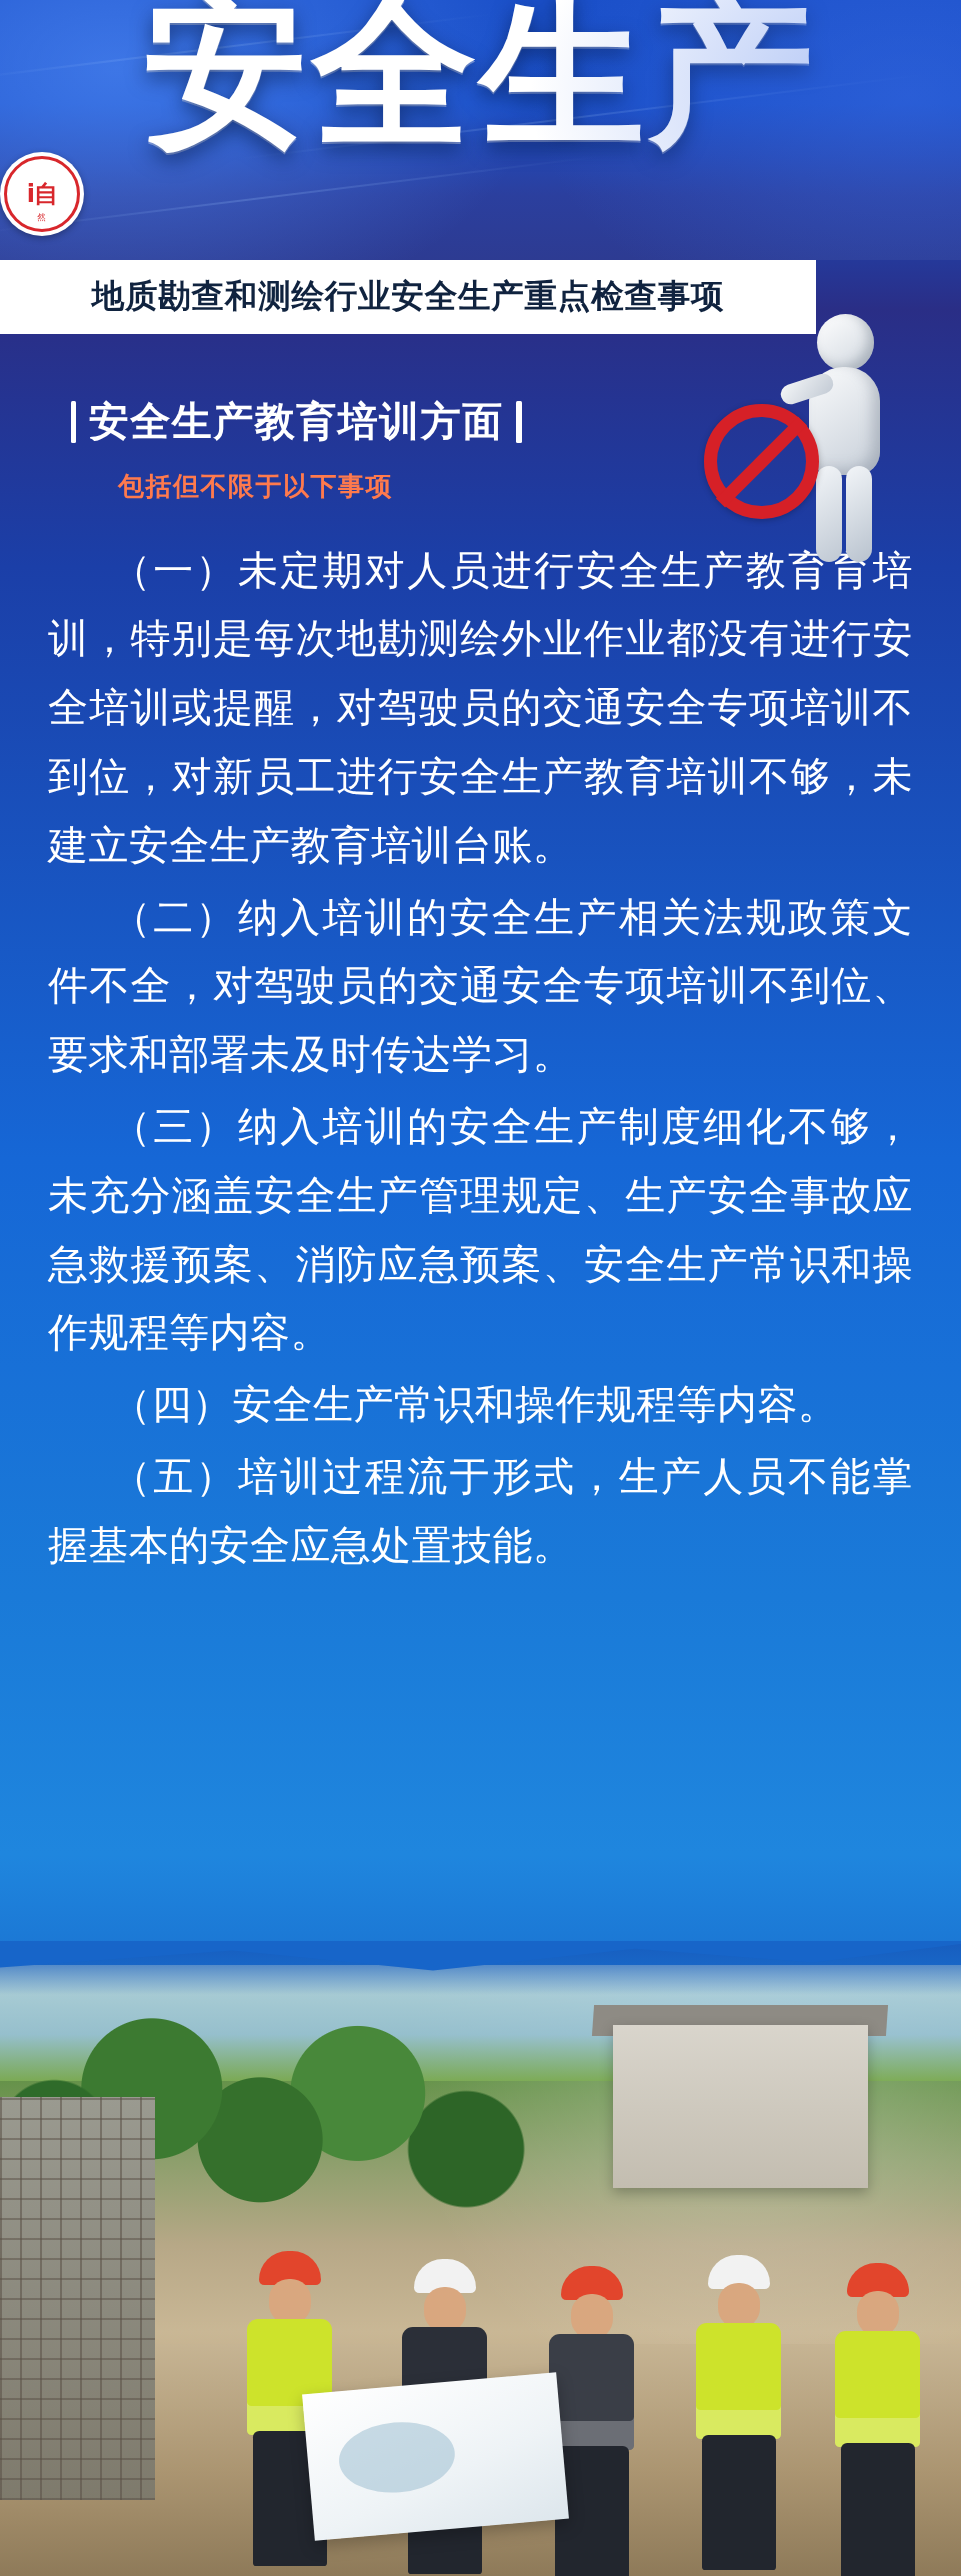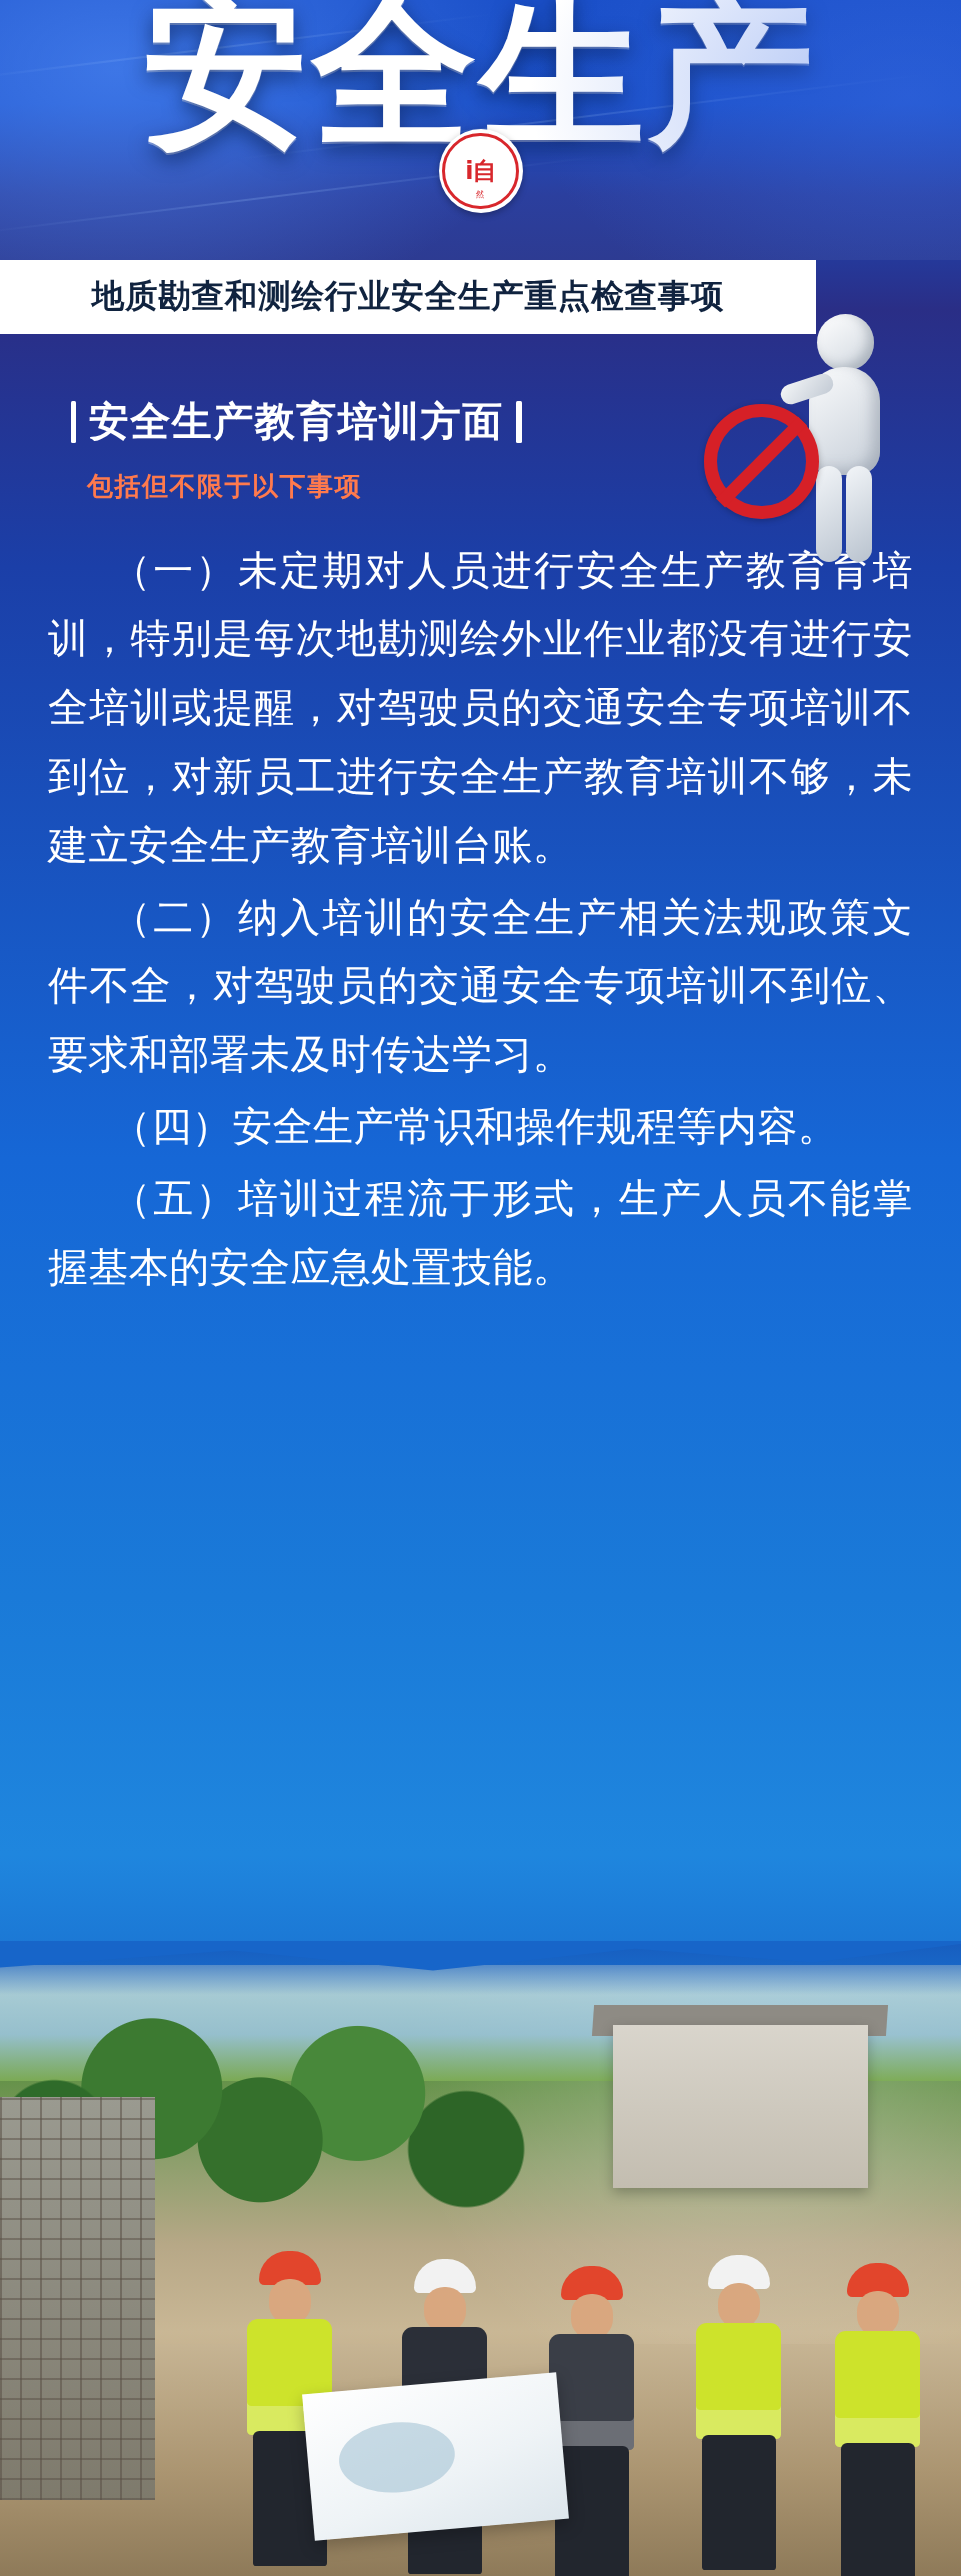--- a/index.html
+++ b/index.html
@@ -56,24 +56,24 @@
     line-height:1.02;
     letter-spacing:4.6px;
     color:#ffffff;
     text-shadow:0 7.7px 20px rgba(4,20,60,.55), 0 1.5px 0 rgba(255,255,255,.4);
     white-space:nowrap;
   }
 
   
   .logo-wrap{
     position:absolute;
-    top:129px;
+    top:152px;
     left:0; width:961px;
     display:flex;
-    justify-content:center;
+    justify-content:flex-start;
   }
   .logo-badge{
     position:relative;
     width:84px; height:84px;
     border-radius:50%;
     background:#ffffff;
     box-shadow:0 2.3px 7.7px rgba(0,0,0,.3);
     display:flex; align-items:center; justify-content:center;
   }
   .logo-badge .ring{
@@ -140,21 +140,21 @@
   }
   .section-title{
     font-family:Liberation Sans, sans-serif;
     font-weight:bold;
     font-size:40px;
     color:#ffffff;
     letter-spacing:1.5px;
     white-space:nowrap;
   }
   .section-sub{
-    margin-left:87px;
+    margin-left:118px;
     margin-top:20px;
     font-family:"DejaVu Sans", sans-serif;
     font-weight:bold;
     font-size:26px;
     color:#ff7a4d;
     letter-spacing:1.5px;
     white-space:nowrap;
   }
 
   
@@ -381,20 +381,21 @@
         <div class="fig-leg-b"></div>
       </div>
       <div class="prohibit">
         <div class="slash"></div>
       </div>
     </div>
 
     <div class="content">
       <p class="para">（一）未定期对人员进行安全生产教育育培训，特别是每次地勘测绘外业作业都没有进行安全培训或提醒，对驾驶员的交通安全专项培训不到位，对新员工进行安全生产教育培训不够，未建立安全生产教育培训台账。</p>
       <p class="para">（二）纳入培训的安全生产相关法规政策文件不全，对驾驶员的交通安全专项培训不到位、要求和部署未及时传达学习。</p>
+      <p class="para">（三）纳入培训的安全生产制度细化不够，未充分涵盖安全生产管理规定、生产安全事故应急救援预案、消防应急预案、安全生产常识和操作规程等内容。</p>
       <p class="para">（四）安全生产常识和操作规程等内容。</p>
       <p class="para">（五）培训过程流于形式，生产人员不能掌握基本的安全应急处置技能。</p>
     </div>
   </div>
 
   <div class="photo">
     <div class="photo-inner">
       <div class="sky"></div>
       <div class="trees"></div>
       <div class="building-roof"></div>

